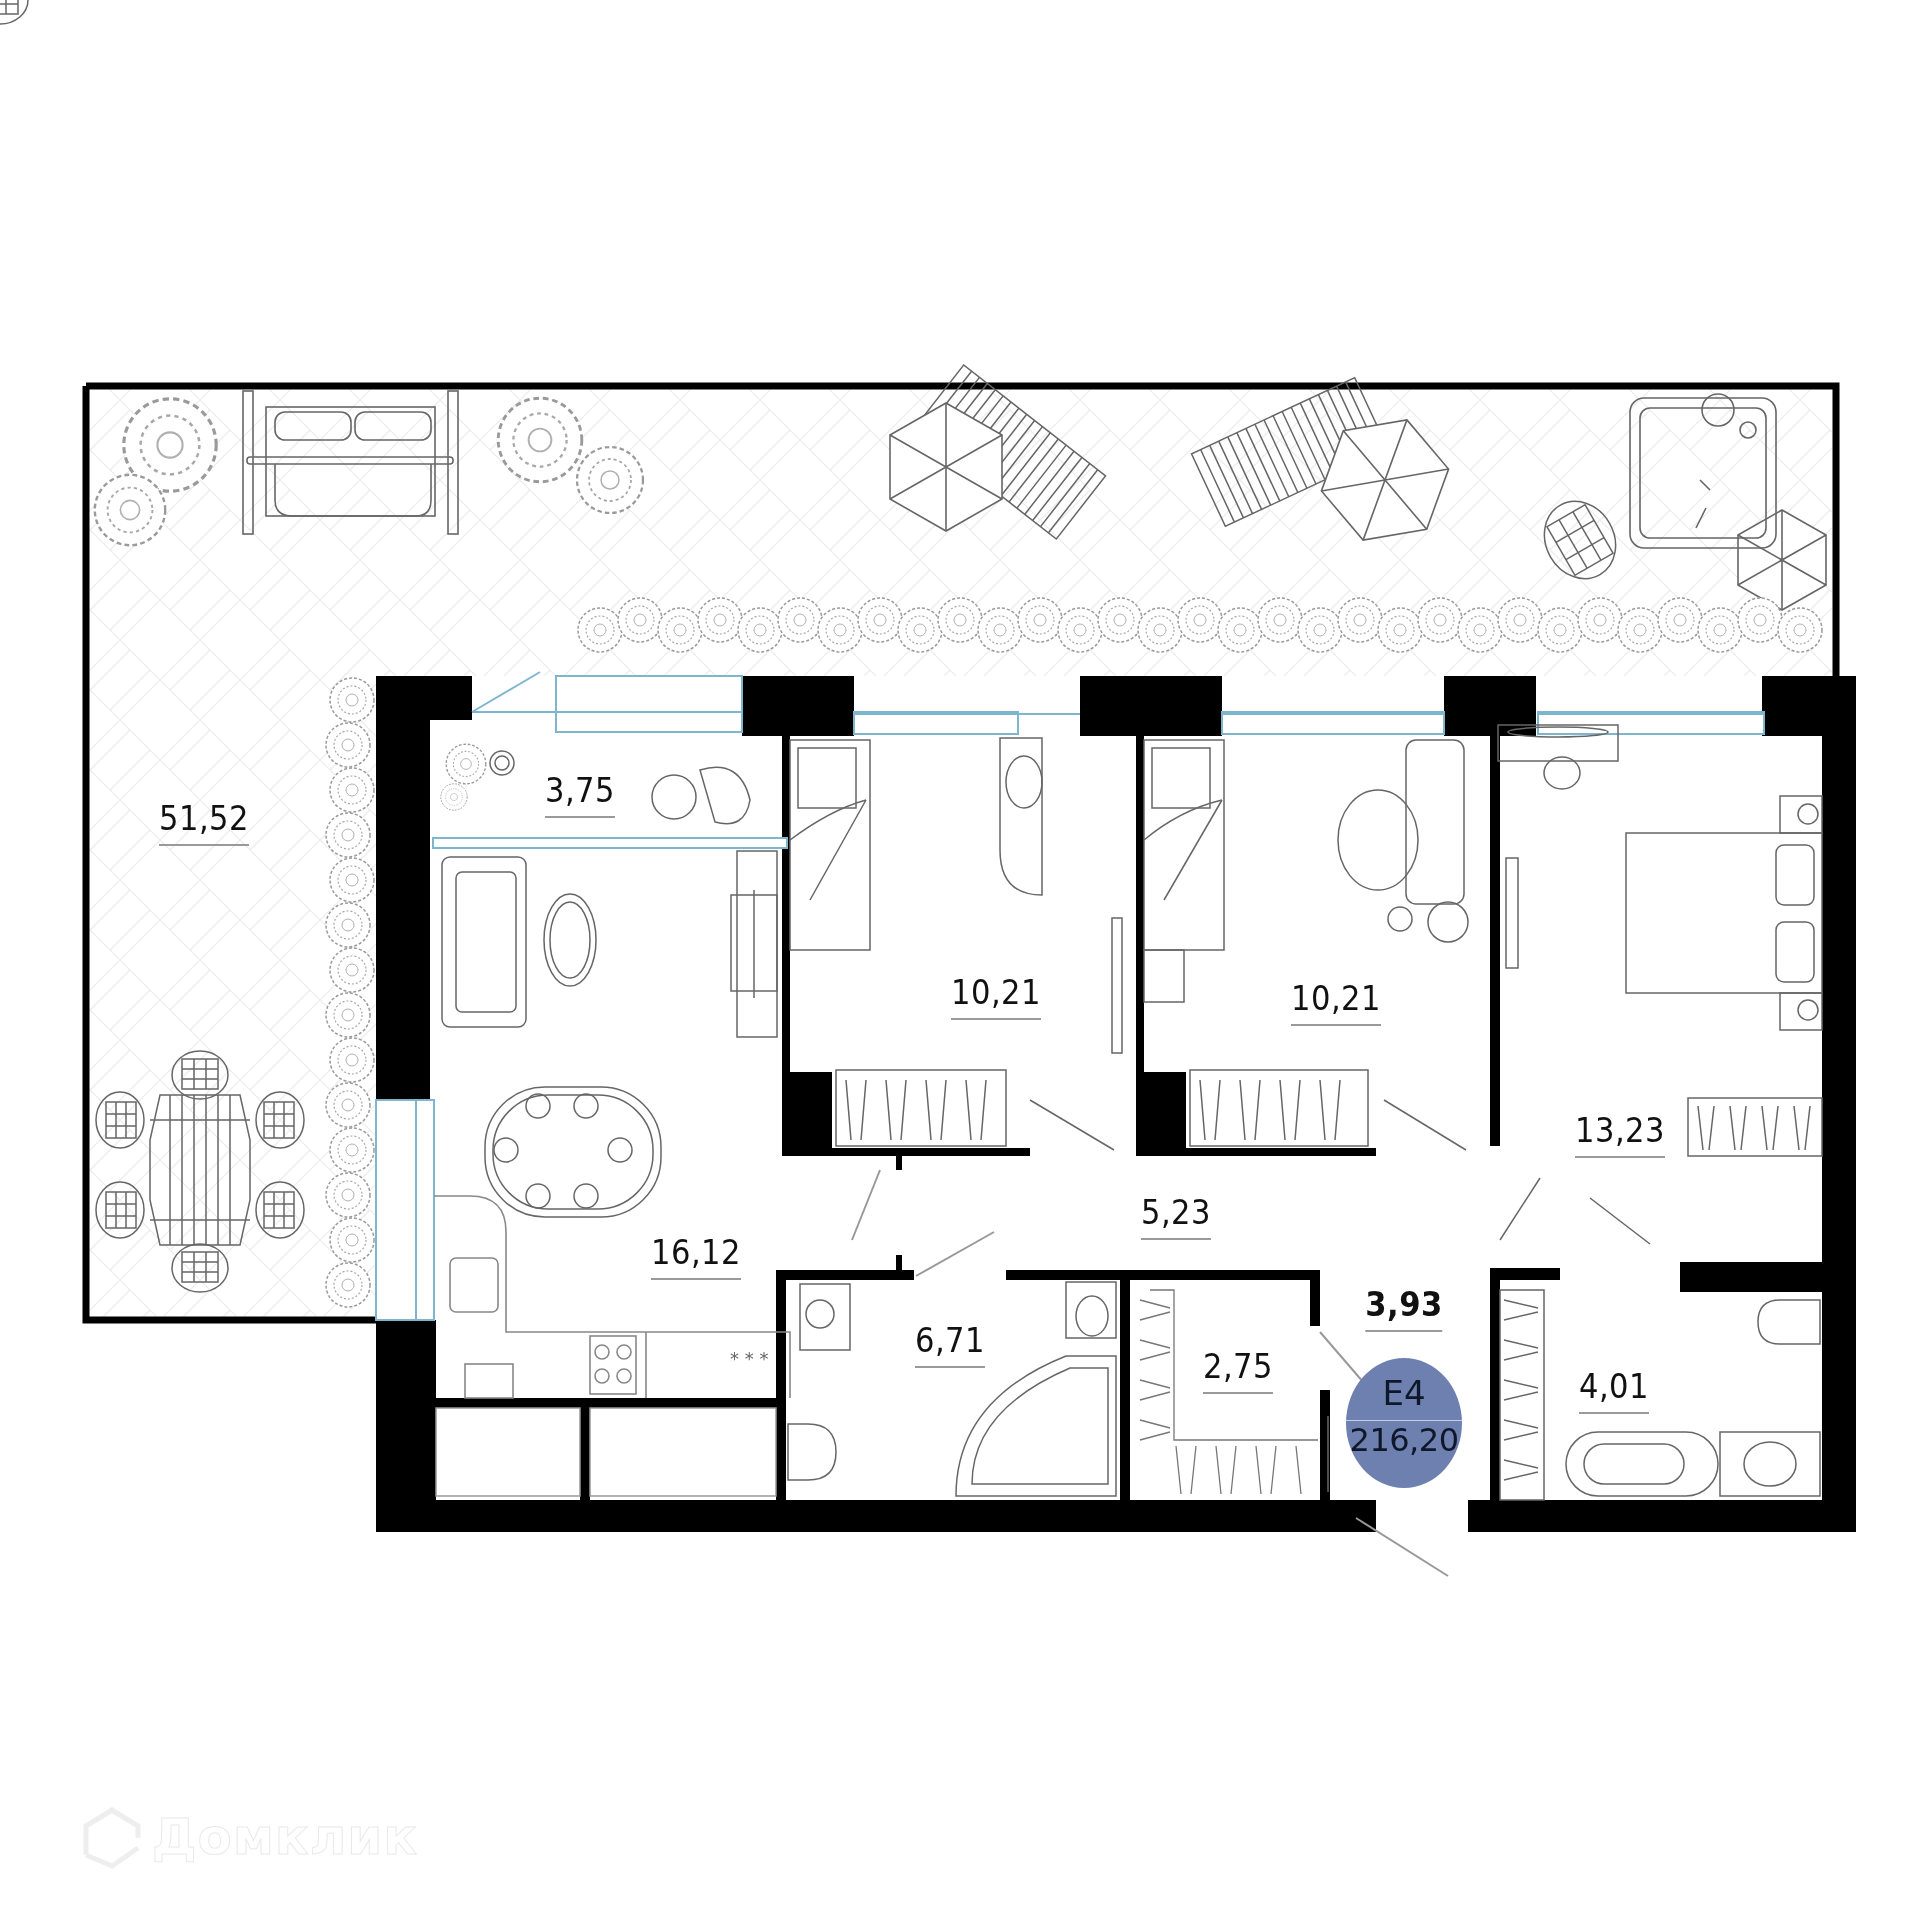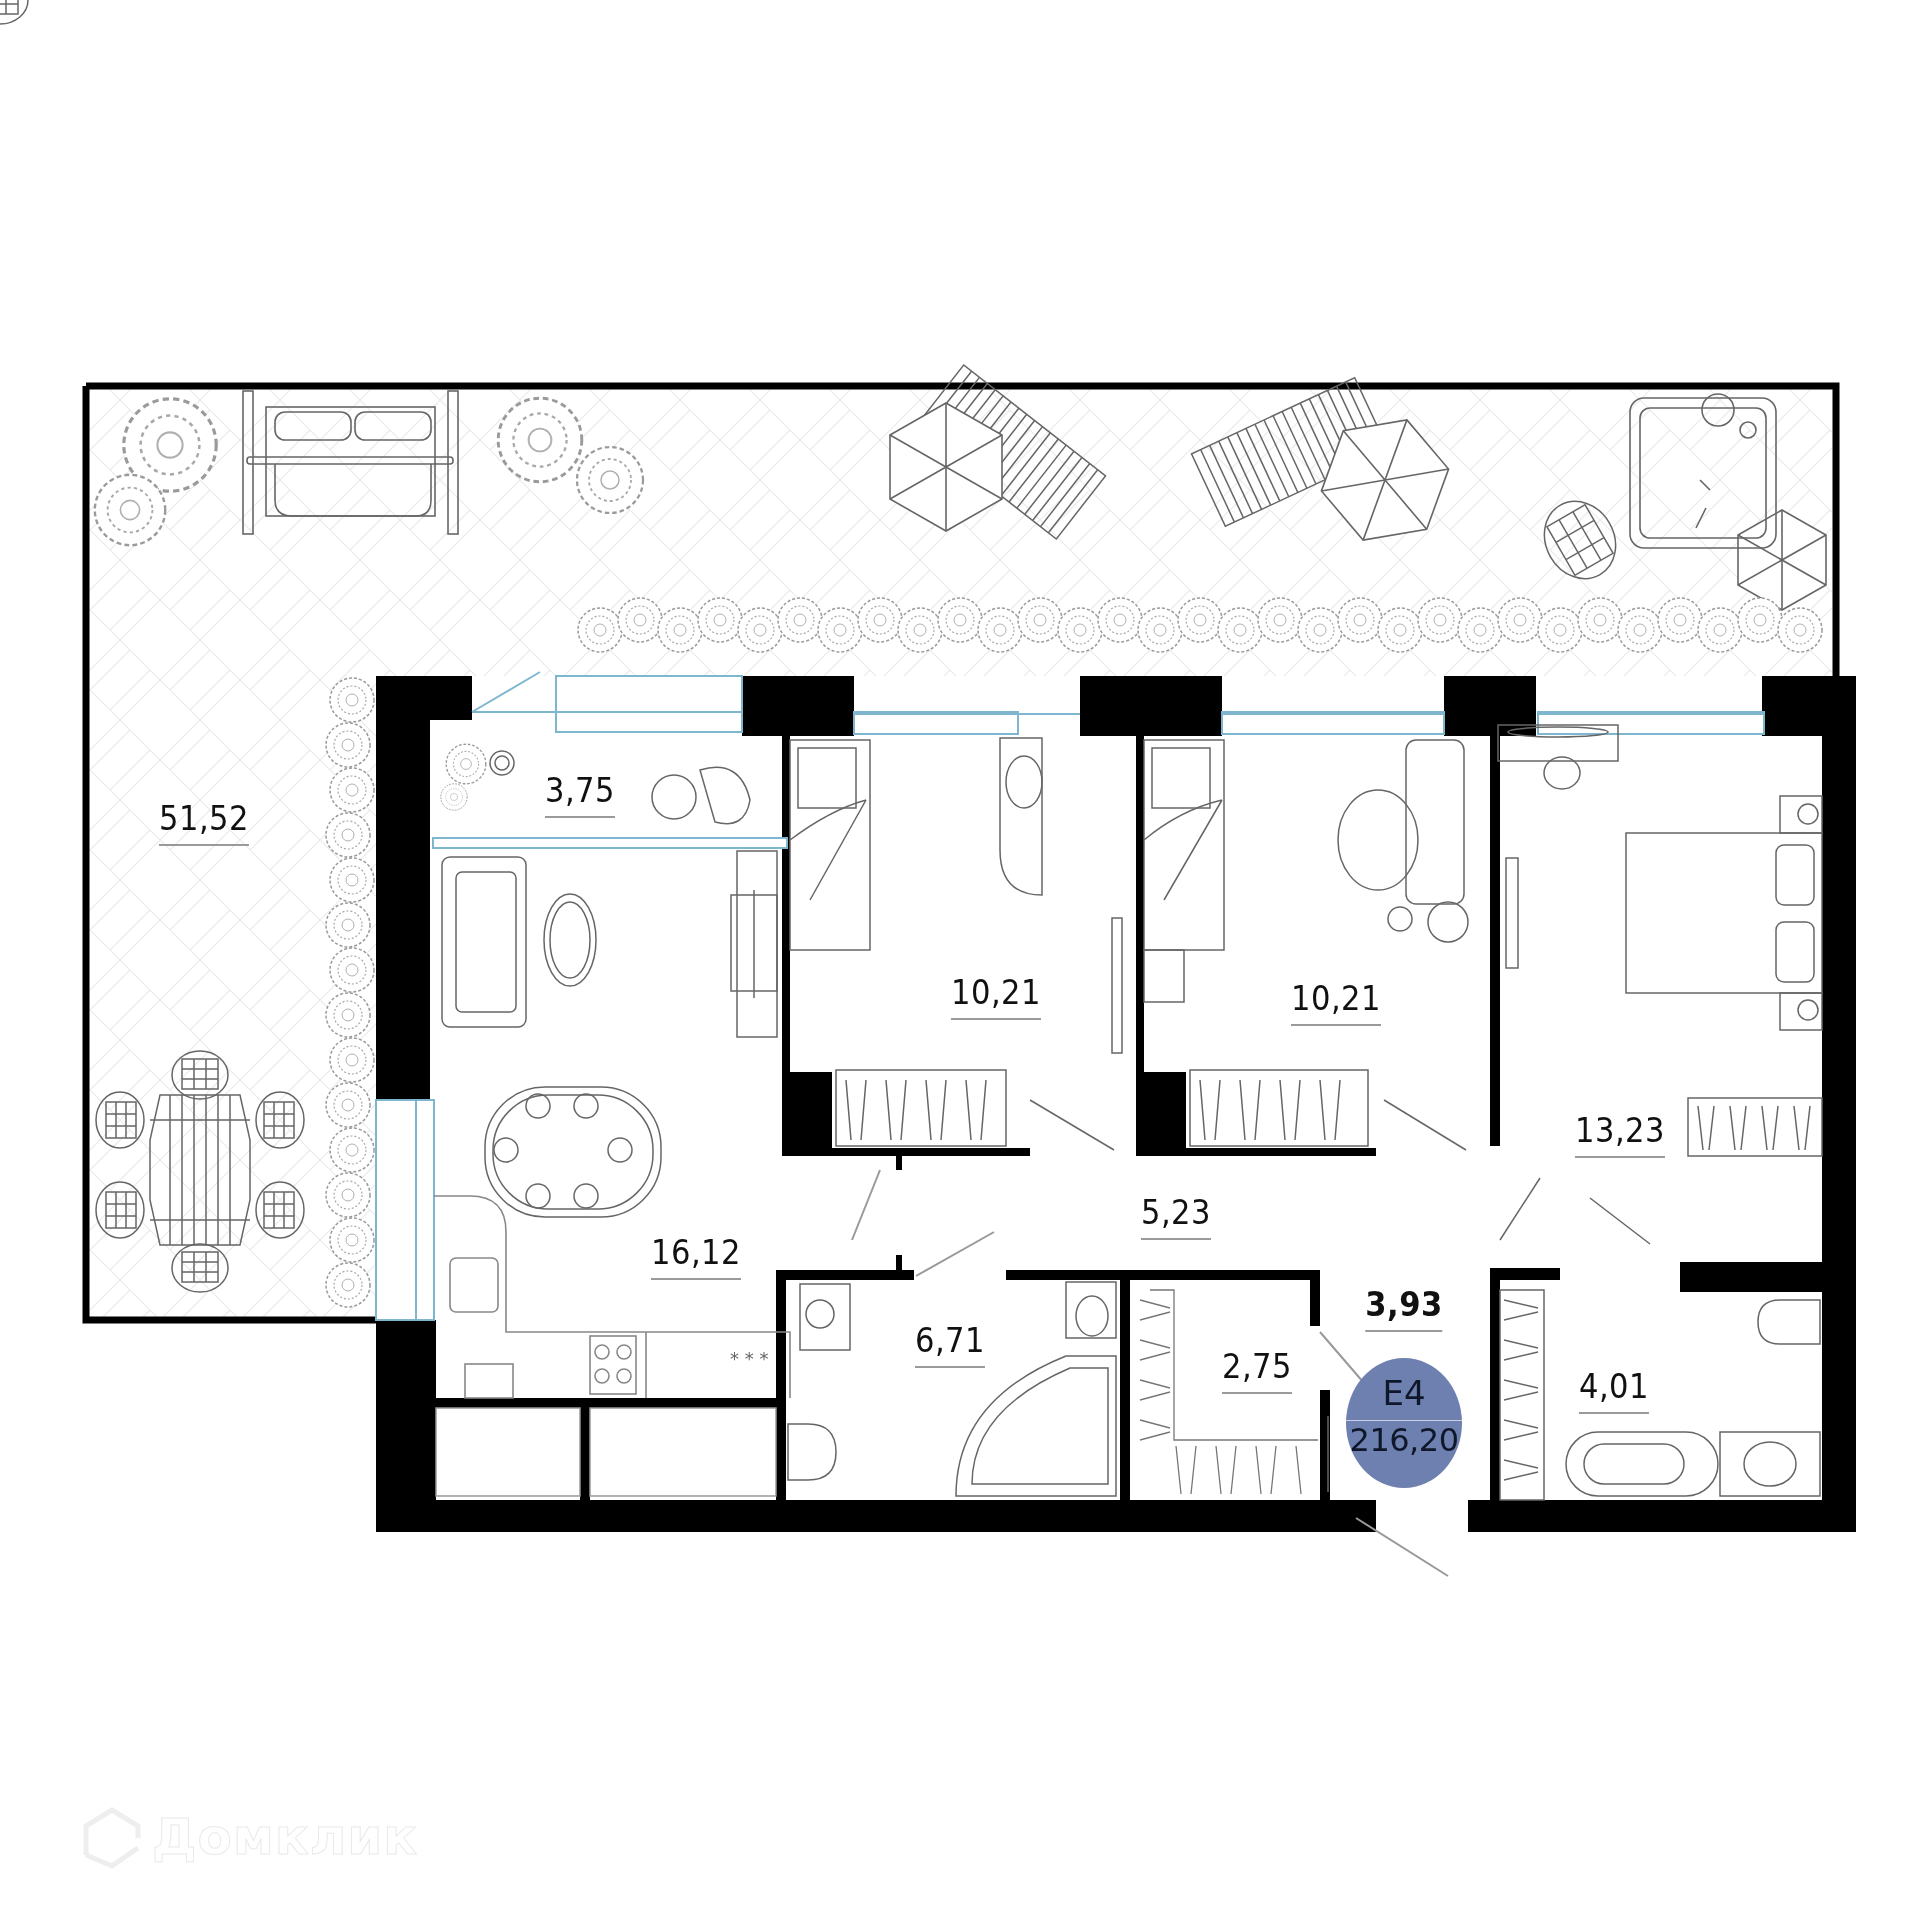--- a/index.html
+++ b/index.html
@@ -357,21 +357,21 @@
 
 <div class="lbl" style="left:204px;top:798px;"><span>51,52</span><span class="ul"></span></div>
 <div class="lbl" style="left:580px;top:770px;"><span>3,75</span><span class="ul"></span></div>
 <div class="lbl" style="left:696px;top:1232px;"><span>16,12</span><span class="ul"></span></div>
 <div class="lbl" style="left:996px;top:972px;"><span>10,21</span><span class="ul"></span></div>
 <div class="lbl" style="left:1336px;top:978px;"><span>10,21</span><span class="ul"></span></div>
 <div class="lbl" style="left:1620px;top:1110px;"><span>13,23</span><span class="ul"></span></div>
 <div class="lbl" style="left:1176px;top:1192px;text-align:right;"><span>5,23</span><span class="ul"></span></div>
 <div class="lbl" style="left:1404px;top:1284px;font-weight:bold;"><span>3,93</span><span class="ul"></span></div>
 <div class="lbl" style="left:950px;top:1320px;"><span>6,71</span><span class="ul"></span></div>
-<div class="lbl" style="left:1238px;top:1346px;margin-left:19px;"><span>2,75</span><span class="ul"></span></div>
+<div class="lbl" style="left:1238px;top:1346px;"><span>2,75</span><span class="ul"></span></div>
 <div class="lbl" style="left:1614px;top:1366px;"><span>4,01</span><span class="ul"></span></div>
 
 <div class="badge">
   <span class="code">E4</span>
   <span class="area">216,20</span>
 </div>
 
 <div class="wm" style="left:152px;">
   <span class="txt">Домклик</span>
 </div>

